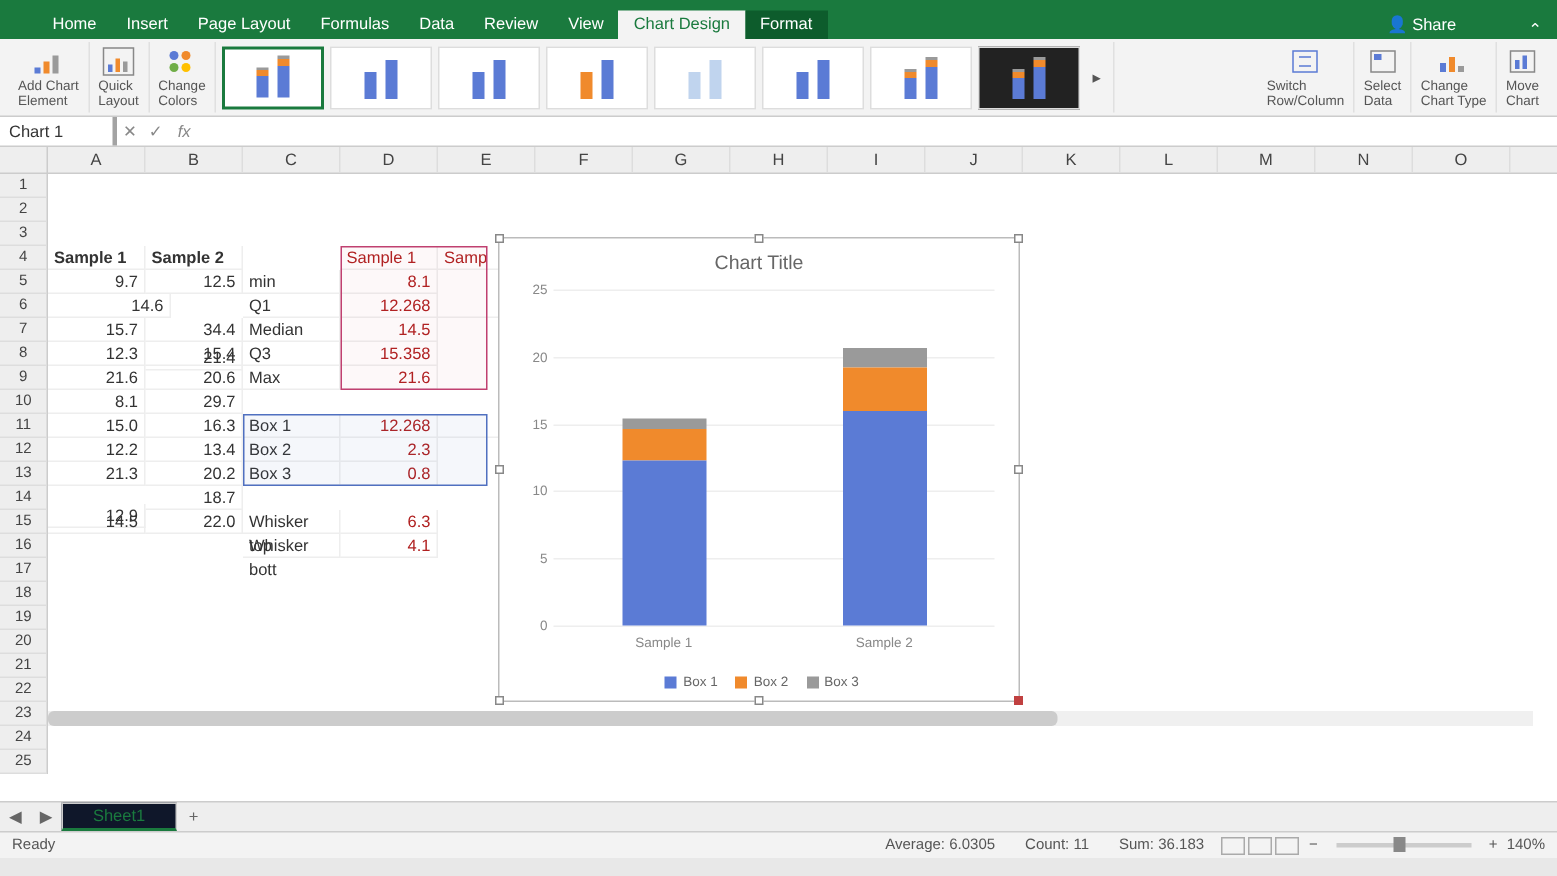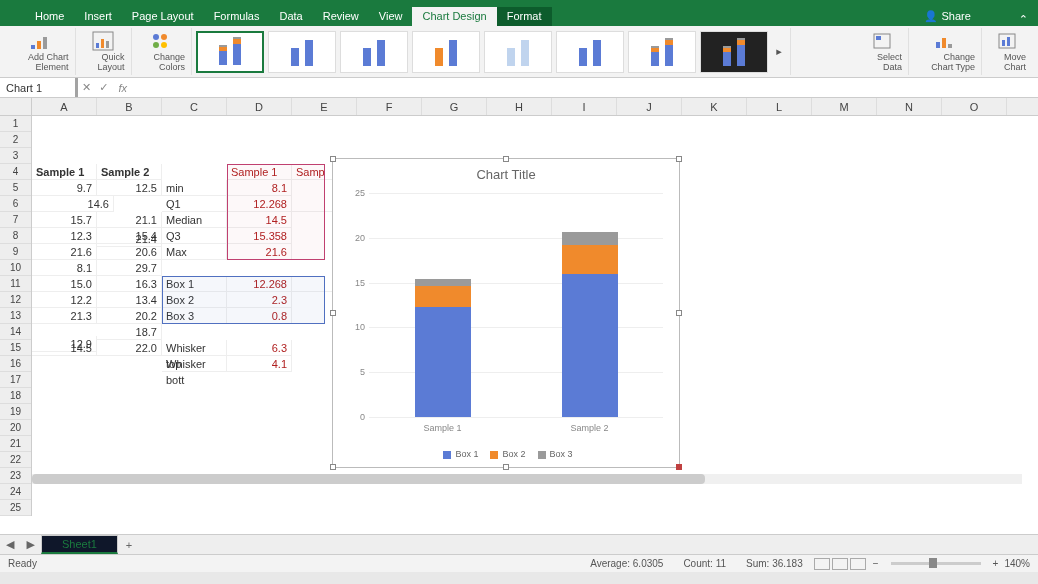--- a/index.html
+++ b/index.html
@@ -12,21 +12,21 @@
 .tabbar .tab.active { background: #f3f3f3; color: #1a7a3e; }
 .tabbar .tab.context { background: #0d5c2c; }
 .tabbar .share { margin-left: auto; margin-right: 40px; padding: 3px 8px; }
 .tabbar .chev { margin-right: 10px; }
 
 
 .ribbon { background: #f3f3f3; height: 52px; border-bottom: 1px solid #ccc; display: flex; align-items: stretch; padding: 2px 6px; }
 .rgroup { display: flex; flex-direction: column; align-items: center; justify-content: flex-end; padding: 0 6px; border-right: 1px solid #e0e0e0; }
 .rgroup:last-child { border-right: none; }
 .rgroup .icon { height: 28px; display: flex; align-items: center; justify-content: center; }
-.rgroup .lbl { font-size: 9px; color: #555; text-align: right; line-height: 1.1; padding-bottom: 2px; margin-left: 16px; }
+.rgroup .lbl { font-size: 9px; color: #555; text-align: left; line-height: 1.1; padding-bottom: 2px; }
 .gallery { display: flex; gap: 4px; align-items: center; padding: 2px 4px; border-right: 1px solid #e0e0e0; flex: 0 0 auto; }
 .gitem { width: 68px; height: 42px; background: #fff; border: 1px solid #ddd; display: flex; align-items: flex-end; justify-content: center; gap: 6px; padding-bottom: 6px; cursor: pointer; }
 .gitem.sel { border: 2px solid #1a7a3e; }
 .gitem.dark { background: #222; }
 .gbar { width: 8px; }
 .gmore { width: 14px; height: 42px; display:flex; align-items:center; justify-content:center; color:#555; }
 
 
 .fbar { height: 20px; background: #fff; border-bottom: 1px solid #ccc; display: flex; align-items: center; font-size: 11px; }
 .namebox { width: 78px; padding: 0 6px; border-right: 3px solid #a3a3a3; height: 100%; display:flex; align-items:center; }
@@ -167,20 +167,30 @@
         <div class="gbar" style="height:28px;background:linear-gradient(#9a9a9a 8%,#f08a2c 8% 25%,#5b7bd5 25%)"></div>
       </div>
     <div class="gitem dark">
         <div class="gbar" style="height:20px;background:linear-gradient(#9a9a9a 10%,#f08a2c 10% 30%,#5b7bd5 30%)"></div>
         <div class="gbar" style="height:28px;background:linear-gradient(#9a9a9a 8%,#f08a2c 8% 25%,#5b7bd5 25%)"></div>
       </div>
     <div class="gmore">▸</div>
   </div>
 
   <div style="flex:1"></div>
+  <div class="rgroup">
+    <div class="icon">
+        <svg width="20" height="18">
+          <rect x="2" y="2" width="16" height="14" fill="none" stroke="#5b7bd5"></rect>
+          <path d="M6 6 L14 6 M6 12 L14 12" stroke="#5b7bd5"></path>
+        </svg>
+      </div>
+    <div class="lbl" style="white-space:pre-line">Switch
+Row/Column</div>
+  </div>
   <div class="rgroup">
     <div class="icon">
         <svg width="20" height="18">
           <rect x="2" y="2" width="16" height="14" fill="none" stroke="#888"></rect>
           <rect x="4" y="4" width="5" height="4" fill="#5b7bd5"></rect>
         </svg>
       </div>
     <div class="lbl" style="white-space:pre-line">Select
 Data</div>
   </div>
@@ -270,21 +280,21 @@
       <div class="cell r" style="left: 0px; top: 112px; width: 65px;">12.3</div>
       <div class="cell r" style="left: 0px; top: 128px; width: 65px;">21.6</div>
       <div class="cell r" style="left: 0px; top: 144px; width: 65px;">8.1</div>
       <div class="cell r" style="left: 0px; top: 160px; width: 65px;">15.0</div>
       <div class="cell r" style="left: 0px; top: 176px; width: 65px;">12.2</div>
       <div class="cell r" style="left: 0px; top: 192px; width: 65px;">21.3</div>
       <div class="cell r" style="left: 0px; top: 220px; width: 65px;">12.9</div>
       <div class="cell r" style="left: 0px; top: 224px; width: 65px;">14.5</div>
       <div class="cell r" style="left: 65px; top: 64px; width: 65px;">12.5</div>
       <div class="cell r" style="left: 65px; top: 80px; width: 65px; margin-top: 35px;">21.4</div>
-      <div class="cell r" style="left: 65px; top: 96px; width: 65px;">21.1</div>
+      <div class="cell r" style="left: 65px; top: 96px; width: 65px;">34.4</div>
       <div class="cell r" style="left: 65px; top: 112px; width: 65px;">15.4</div>
       <div class="cell r" style="left: 65px; top: 128px; width: 65px;">20.6</div>
       <div class="cell r" style="left: 65px; top: 144px; width: 65px;">29.7</div>
       <div class="cell r" style="left: 65px; top: 160px; width: 65px;">16.3</div>
       <div class="cell r" style="left: 65px; top: 176px; width: 65px;">13.4</div>
       <div class="cell r" style="left: 65px; top: 192px; width: 65px;">20.2</div>
       <div class="cell r" style="left: 65px; top: 208px; width: 65px;">18.7</div>
       <div class="cell r" style="left: 65px; top: 224px; width: 65px;">22.0</div>
       <div class="cell " style="left: 130px; top: 64px; width: 65px;">min</div>
       <div class="cell " style="left: 130px; top: 80px; width: 65px;">Q1</div>

